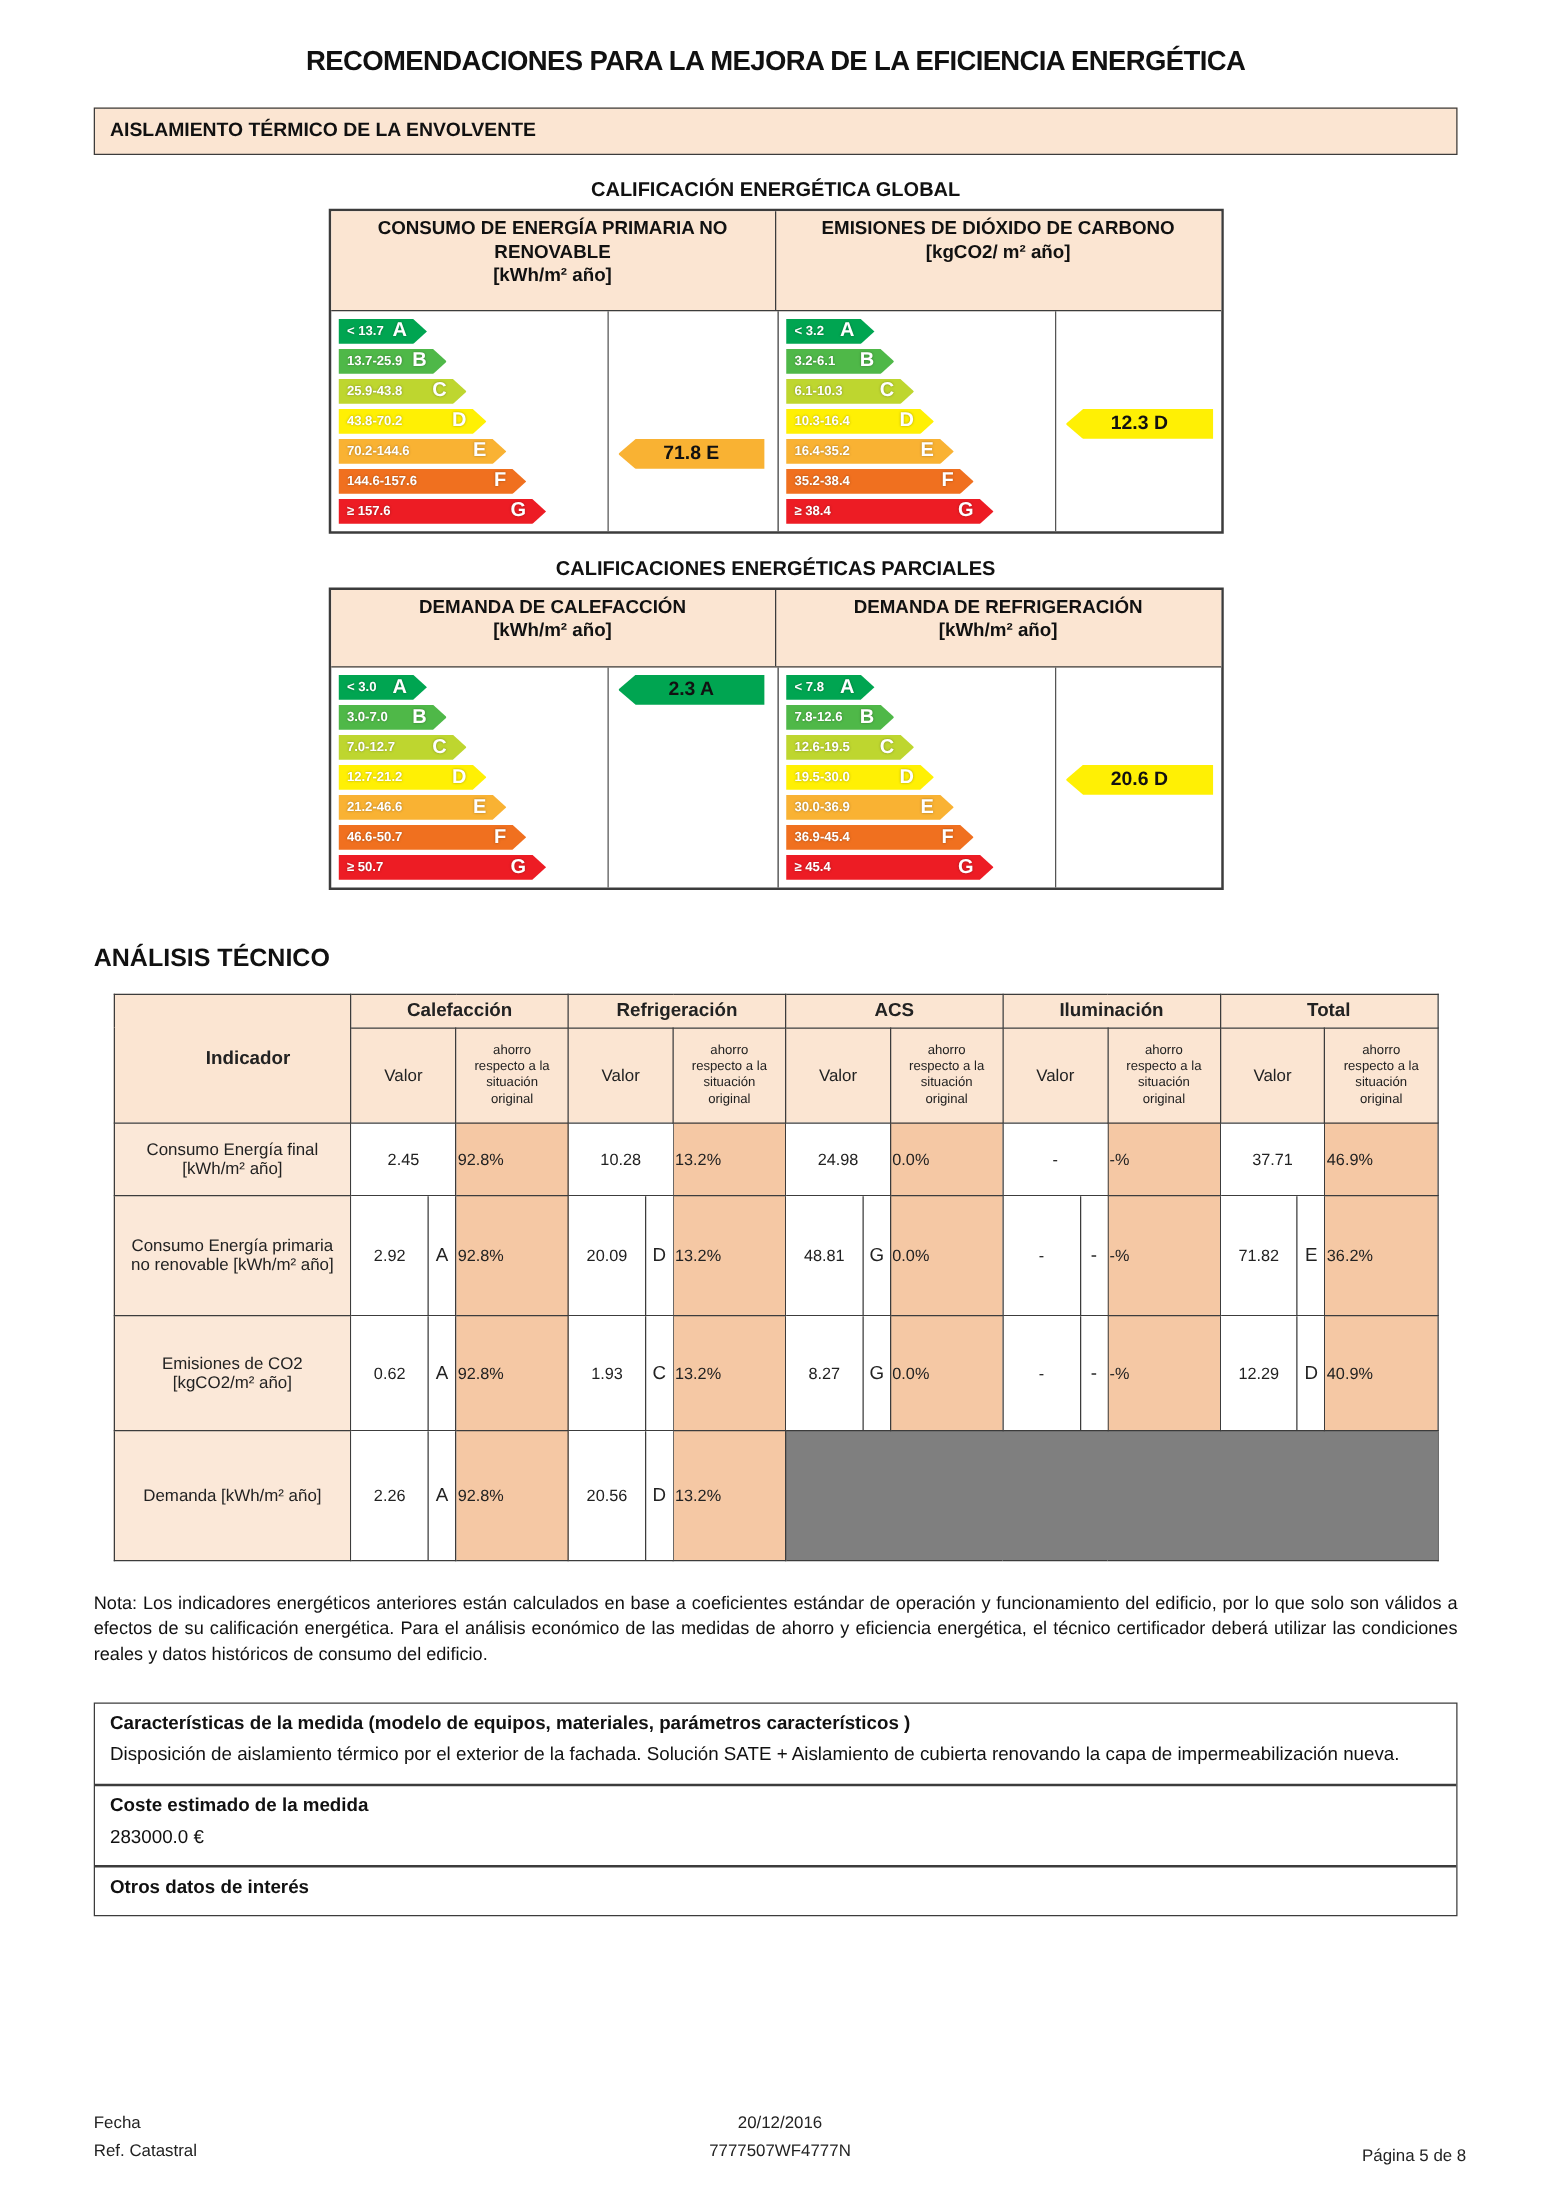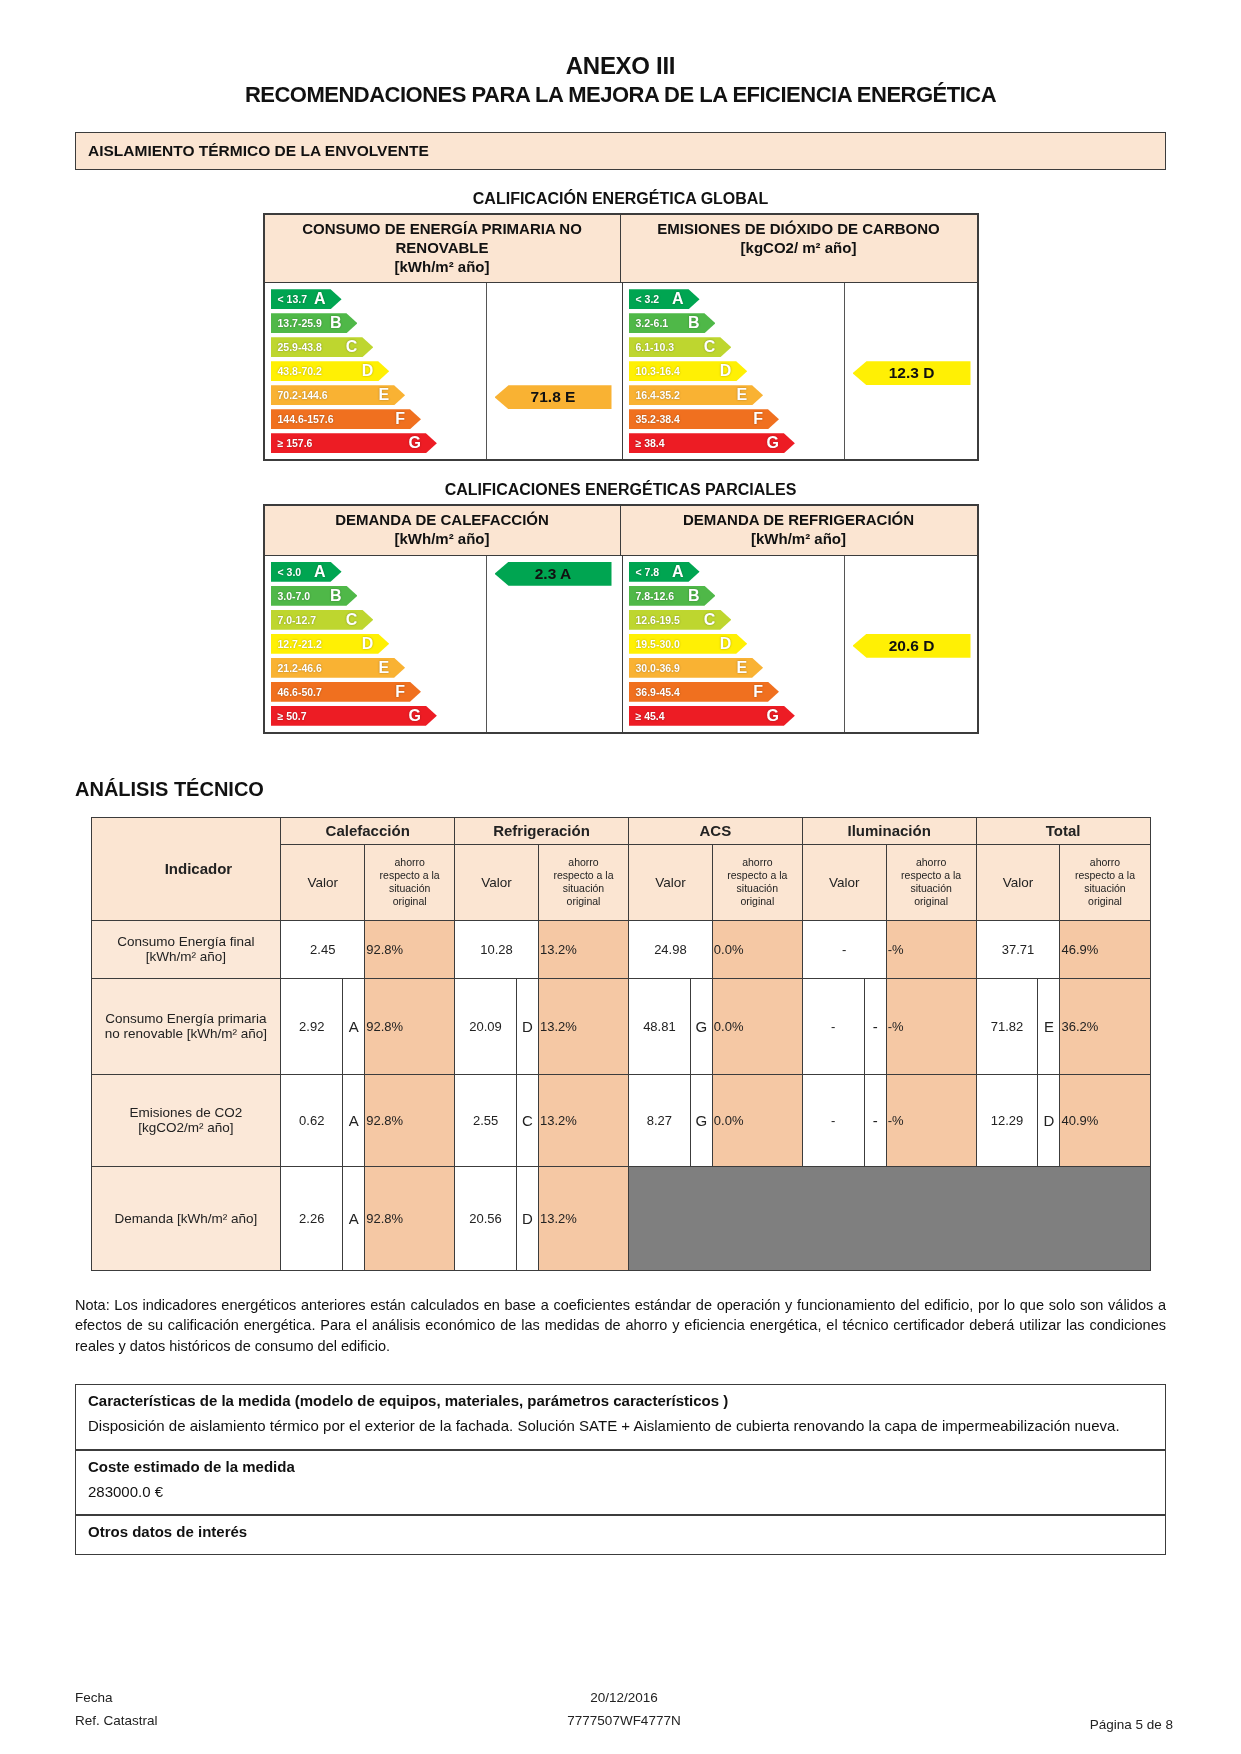--- a/index.html
+++ b/index.html
@@ -17,21 +17,21 @@
 
   .banner {
     border:1.5px solid #3c3c3c; background:#fbe5d2;
     font-weight:bold; font-size:15.5px; padding:9px 12px; margin-top:24px;
   }
 
   
   .chart-title { text-align:center; font-weight:bold; font-size:16px; margin:20px 0 5px; }
   .chart-table { width:716px; margin:0 auto; border:2px solid #3c3c3c; background:#fff; }
   .chart-head { display:grid; grid-template-columns:1fr 1fr; background:#fbe5d2; border-bottom:1.5px solid #3c3c3c; }
-  .panel { padding:5px 8px 6px; text-align:center; font-weight:bold; font-size:15px; line-height:1.25; }
+  .panel { padding:5px 8px 18px; text-align:center; font-weight:bold; font-size:15px; line-height:1.25; }
   .b-mid { border-right:1.5px solid #3c3c3c; }
   .b-thin { border-right:1.5px solid #555; }
   .ph-title { max-width:300px; margin:0 auto; }
   .chart-body { display:grid; grid-template-columns:222px 136px 222px 136px; }
   .scale { padding:6px 6px 2px 6px; }
   .vcell { position:relative; }
   .sbar {
     height:20px; margin:0 0 4px 0; display:flex; align-items:center; justify-content:space-between;
     clip-path:polygon(0 0, calc(100% - 11px) 0, 100% 50%, calc(100% - 11px) 100%, 0 100%);
   }
@@ -78,21 +78,20 @@
   .footer { position:absolute; left:75px; right:68px; bottom:22px; font-size:13.5px; color:#222; height:44px; }
   .f-left { position:absolute; left:0; bottom:0; line-height:1.65; }
   .f-center { position:absolute; left:0; right:0; bottom:0; text-align:center; line-height:1.65; }
   .f-right { position:absolute; right:0; bottom:0; }
 </style>
 </head>
 <body>
 
 <div class="content">
 
-  <div class="t1">ANEXO III</div>
   <div class="t2">RECOMENDACIONES PARA LA MEJORA DE LA EFICIENCIA ENERGÉTICA</div>
 
   <div class="banner">AISLAMIENTO TÉRMICO DE LA ENVOLVENTE</div>
 
   <section class="chart">
     <div class="chart-title">CALIFICACIÓN ENERGÉTICA GLOBAL</div>
     <div class="chart-table">
       <div class="chart-head">
         <div class="panel b-mid">
           <div class="ph-title">CONSUMO DE ENERGÍA PRIMARIA NO RENOVABLE</div>
@@ -339,21 +338,21 @@
           <td class="c-ind">Emisiones de CO2 [kgCO2/m² año]</td>
           <td class="c-val">
             <div class="vwrap">
               <span class="vnum">0.62</span>
               <span class="lbox">A</span>
             </div>
           </td>
           <td class="c-sav">92.8%</td>
           <td class="c-val">
             <div class="vwrap">
-              <span class="vnum">2.55</span>
+              <span class="vnum">1.93</span>
               <span class="lbox">C</span>
             </div>
           </td>
           <td class="c-sav">13.2%</td>
           <td class="c-val">
             <div class="vwrap">
               <span class="vnum">8.27</span>
               <span class="lbox">G</span>
             </div>
           </td>

